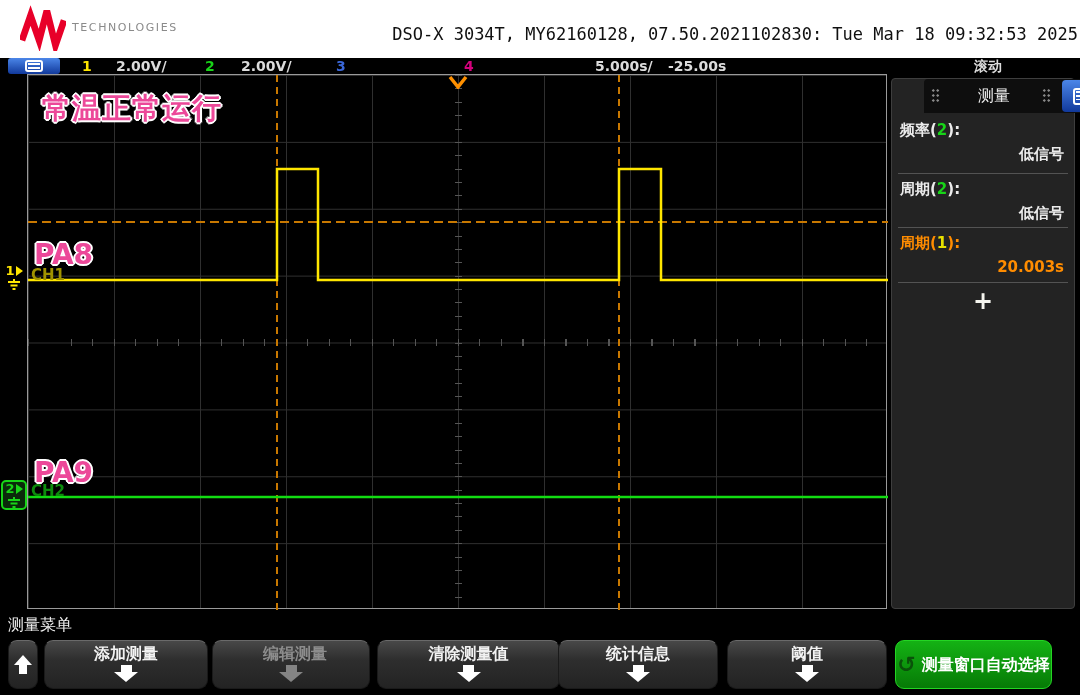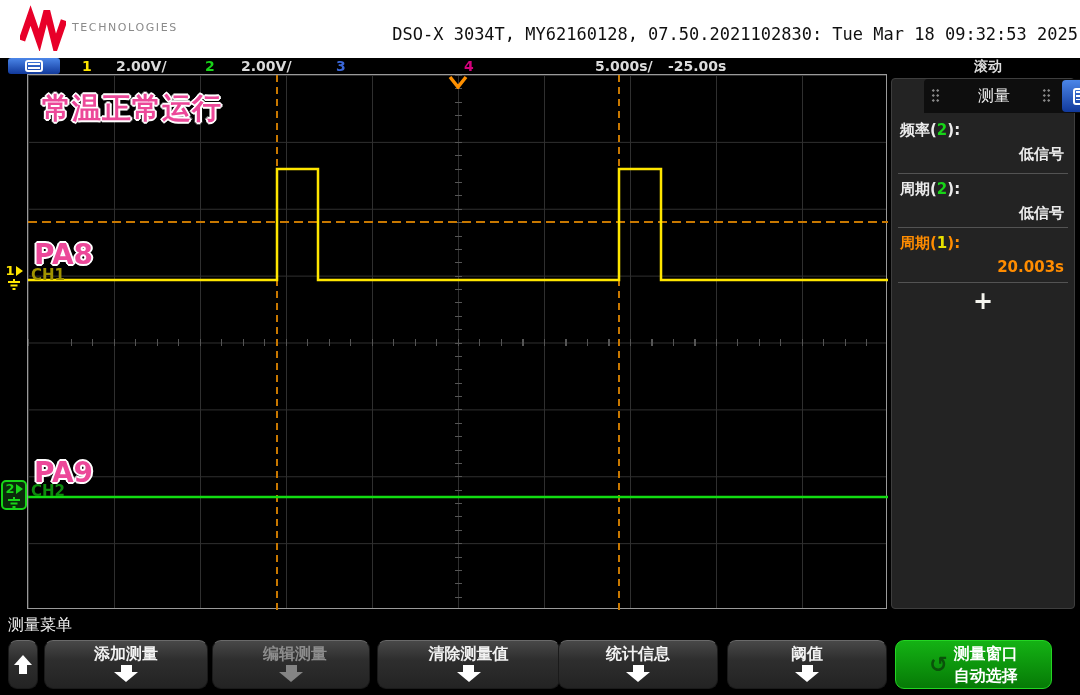--- a/index.html
+++ b/index.html
@@ -88,21 +88,21 @@
   .sk-disabled .sk-label { color:#8d8d8d;margin-left:8px; }
   .sk-disabled .stem { background:#848484; }
   .sk-disabled .head { border-top-color:#848484; }
   .sk-up { left:8px; width:30px; justify-content:center; }
   .up-arrow { display:flex; flex-direction:column; align-items:center; }
   .up-arrow .head { width:0; height:0; border-left:9px solid transparent; border-right:9px solid transparent; border-bottom:10px solid #fff; }
   .up-arrow .stem { width:8px; height:9px; background:#fff; }
   .sk1 { left:44px; width:164px; } .sk2 { left:212px; width:158px; } .sk3 { left:377px; width:183px; }
   .sk4 { left:558px; width:160px; } .sk5 { left:727px; width:160px; }
   .sk-green { left:895px; width:157px; background:linear-gradient(#14b214,#067a06); border:1px solid #23d523; flex-direction:row; justify-content:center; align-items:center; gap:6px; }
-  .sk-green .g-lines { display:flex; flex-direction:column; align-items:center;text-align:center; }
+  .sk-green .g-lines { display:flex; flex-direction:row; align-items:center;text-align:center; }
   .sk-green .g-line { font-size:16px; font-weight:bold; color:#fff; line-height:22px; white-space:nowrap; }
   .recycle-icon { font-size:22px; font-weight:bold; color:#0a520a; line-height:22px; }
 </style>
 </head>
 <body>
 
 <div class="screen">
 
   <div class="header">
     <div class="logo">

